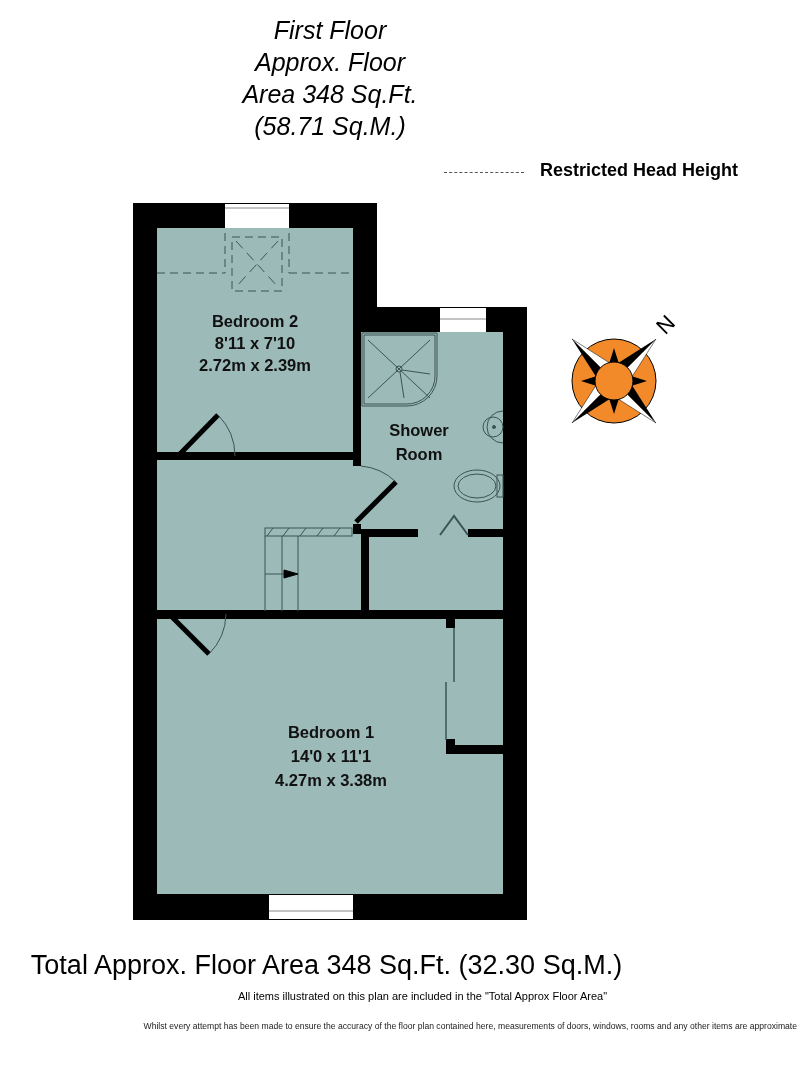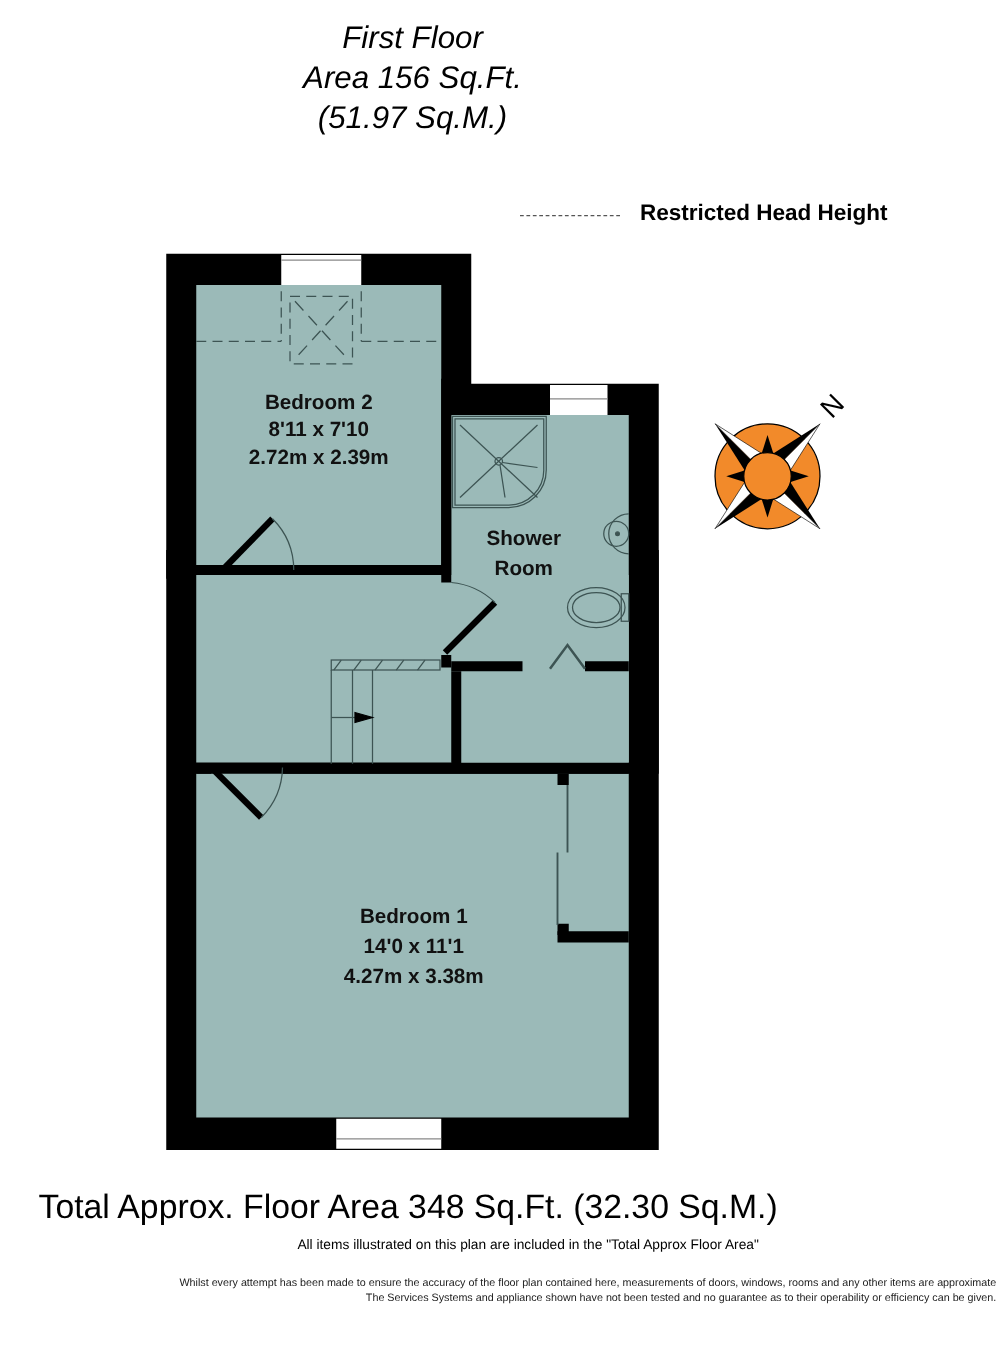--- a/index.html
+++ b/index.html
@@ -1,35 +1,36 @@
 <!DOCTYPE html>
 <html><head>
 <meta charset="utf-8">
 <style>
   html, body { margin:0; padding:0; background:#ffffff; }
   body { width:797px; height:1080px; position:relative; overflow:hidden; font-family:"Liberation Sans", sans-serif; color:#000; }
   .title { position:absolute; left:200px; top:14px; width:260px; text-align:center; font-size:25px; line-height:32px; }
   .title div { white-space:nowrap;font-style:italic; }
-  .legend { position:absolute; left:416px; top:160px; width:330px; height:24px; }
+  .legend { position:absolute; left:444px; top:160px; width:330px; height:24px; }
   .legend-line { position:absolute; left:0; top:12px; width:80px; border-top:1.5px dashed #555; }
   .legend-label { position:absolute; left:96px; top:0; font-size:18px; font-weight:bold; white-space:nowrap; }
   svg.plan { position:absolute; left:0; top:0; }
   .room-label { font-family:"Liberation Sans", sans-serif; font-weight:bold; fill:#111; text-anchor:middle; }
   .footer-total { position:absolute; left:0; width:653px; top:950px; text-align:center; font-size:27px; white-space:nowrap; }
   .footer-items { position:absolute; left:0; width:797px; top:990px; text-align:center; font-size:11px; white-space:nowrap;padding-left:24px; }
   .disclaimer { position:absolute; left:0; width:797px; top:1020px; text-align:right; font-size:8.6px; line-height:12px; color:#222; }
   .disclaimer div { white-space:nowrap; }
 </style>
 </head>
 <body>
 
 <div class="title">
   <div>First Floor</div>
-  <div>Area 156 Sq.Ft.</div>
-  <div>(51.97 Sq.M.)</div>
+  <div>Approx. Floor</div>
+  <div>Area 348 Sq.Ft.</div>
+  <div>(58.71 Sq.M.)</div>
 </div>
 
 <div class="legend">
   <div class="legend-line"></div>
   <div class="legend-label">Restricted Head Height</div>
 </div>
 
 <svg class="plan" width="797" height="1080" viewBox="0 0 797 1080">
 
   <g>
@@ -182,14 +183,13 @@
     <polygon points="33,0 14,-6 14,6" fill="#000"></polygon>
     <circle r="19" fill="#f28a2a" stroke="#000" stroke-width="1"></circle>
   </g>
   <text x="666" y="332" font-size="22" font-family="Liberation Sans, sans-serif" transform="rotate(-45 666 325)" text-anchor="middle">N</text>
 </svg>
 
 <div class="footer-total">Total Approx. Floor Area 348 Sq.Ft. (32.30 Sq.M.)</div>
 <div class="footer-items">All items illustrated on this plan are included in the "Total Approx Floor Area"</div>
 <div class="disclaimer">
   <div>Whilst every attempt has been made to ensure the accuracy of the floor plan contained here, measurements of doors, windows, rooms and any other items are approximate</div>
-  <div>The Services Systems and appliance shown have not been tested and no guarantee as to their operability or efficiency can be given.</div>
 </div>
 
 </body></html>

